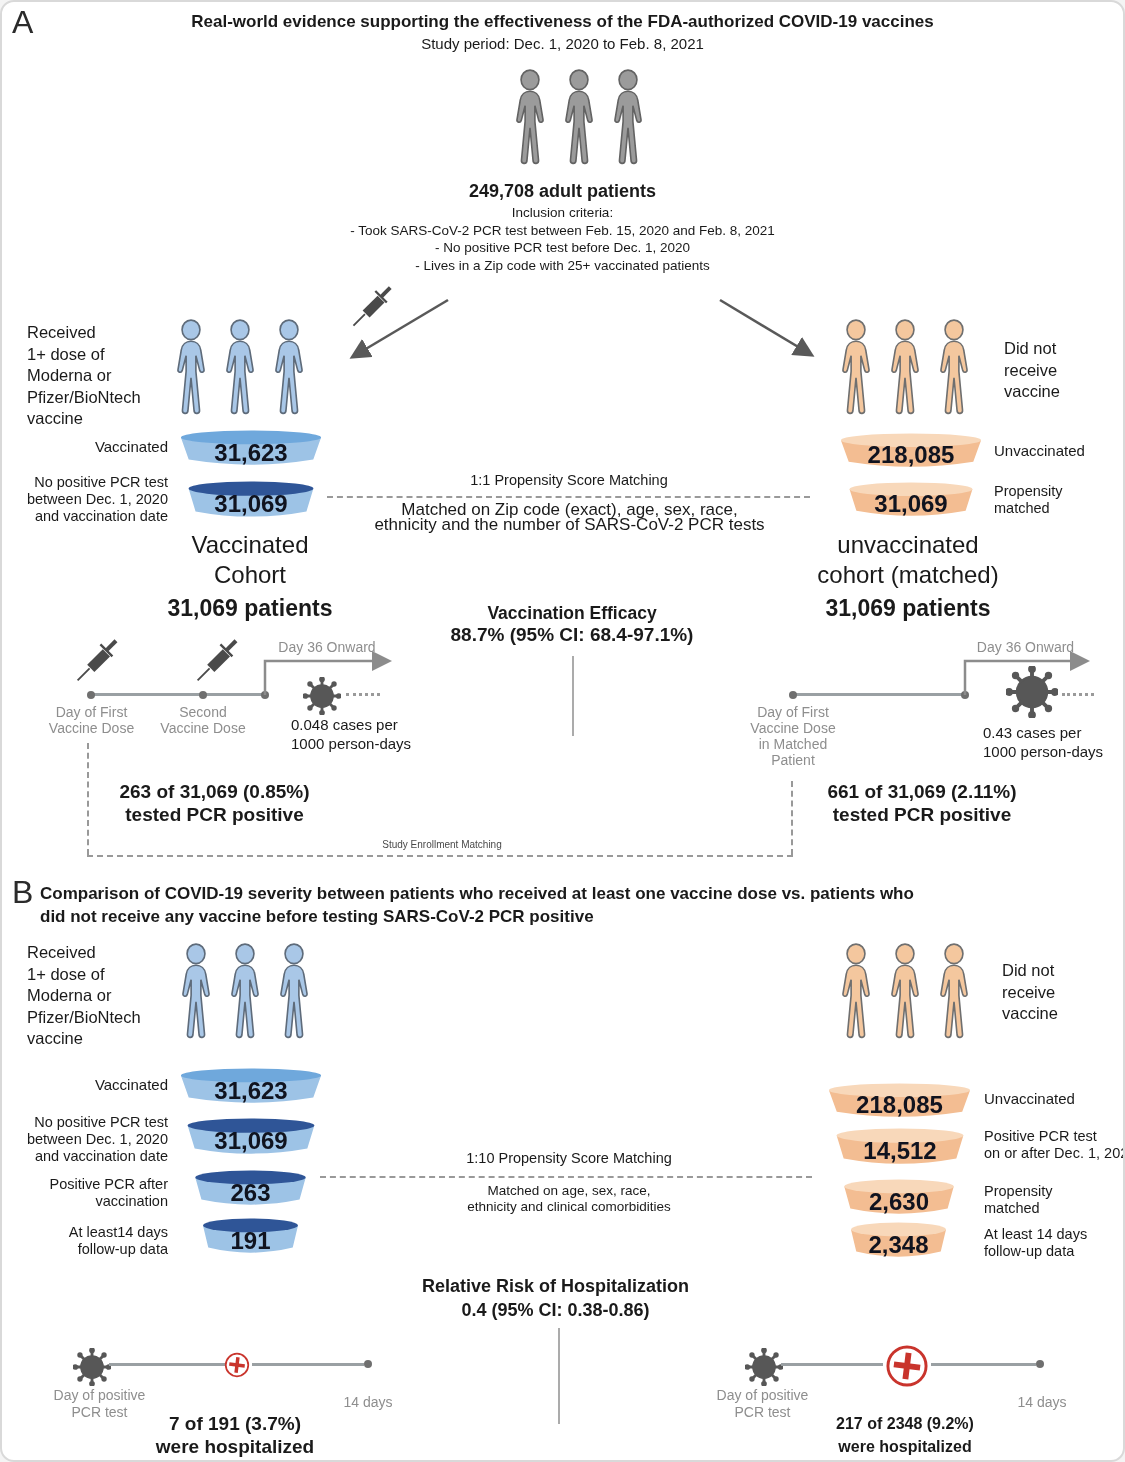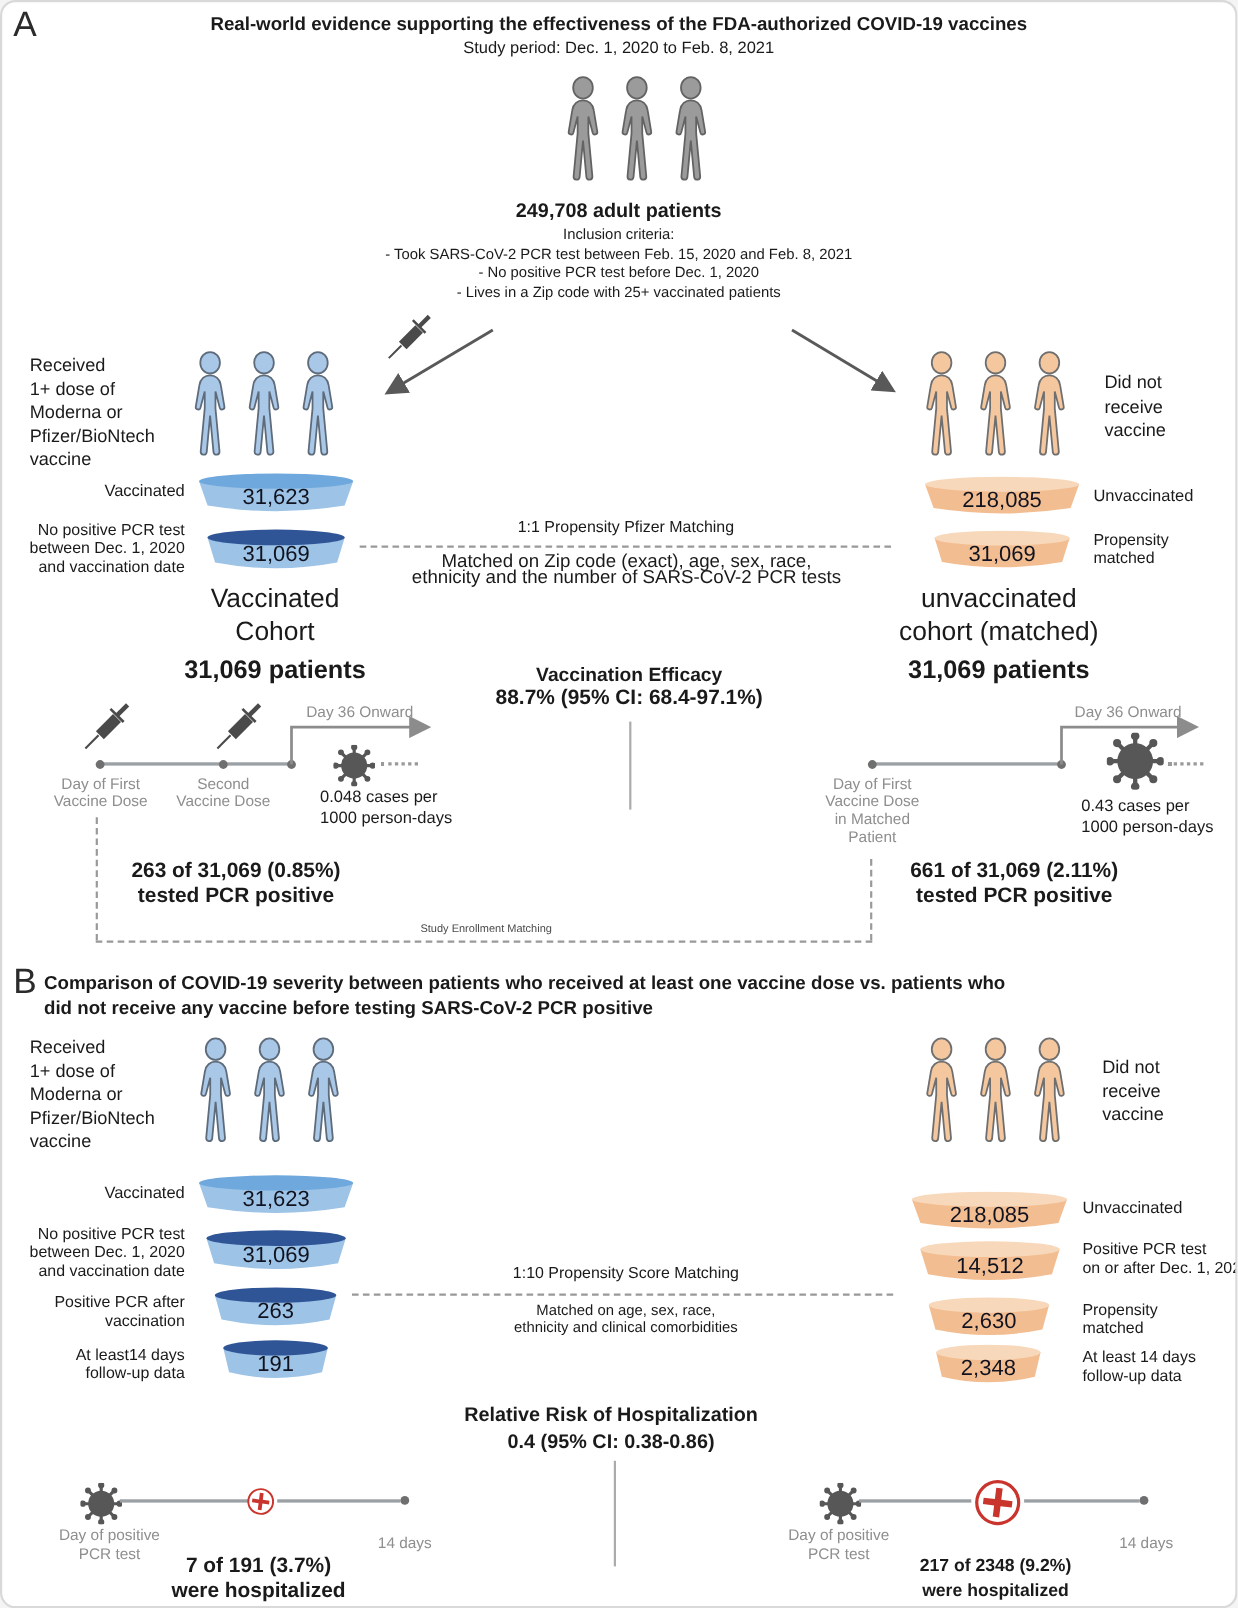--- a/index.html
+++ b/index.html
@@ -28,21 +28,21 @@
   .person-gray{fill:#9b9b9b;stroke:#636363;stroke-width:2;}
   .person-blue{fill:#a9c7e7;stroke:#5e6b7a;stroke-width:2;}
   .person-orange{fill:#f4c79e;stroke:#6f6f6f;stroke-width:2;}
   
   svg.virus{position:absolute;fill:#575757;stroke:#575757;}
   
   .seg{position:absolute;}
   .seg svg{position:absolute;left:0;top:0;width:100%;height:100%;}
   .seg .seg-val{
     position:absolute;left:0;right:0;top:8px;bottom:0;display:flex;
-    align-items:center;justify-content:center;font-weight:400;font-size:20px;color:#10131f;
+    align-items:center;justify-content:center;font-weight:700;font-size:24px;color:#10131f;
   }
   .seg.blue .body{fill:#9dc3e6;}
   .seg.blue .rim{fill:#2f5597;}
   .seg.blue.first .rim{fill:#6fa8dc;}
   .seg.orange .body{fill:#f3bd92;}
   .seg.orange .rim{fill:#f8d8ba;}
 </style>
 </head>
 <body>
 
@@ -191,21 +191,21 @@
       <span class="seg-val">31,069</span>
     </div>
     <div class="abs" style="left:992px;top:440px;width:130px;font-size:15px;">Unvaccinated</div>
     <div class="abs ml" style="left:992px;top:481px;width:130px;font-size:14.5px;line-height:17px;">Propensity
 matched</div>
 
     <div class="abs c ml" style="left:786px;top:528px;width:240px;font-size:24px;line-height:30px;">unvaccinated
 cohort (matched)</div>
     <div class="abs c bold" style="left:786px;top:593px;width:240px;font-size:23px;">31,069 patients</div>
 
-    <div class="abs c" style="left:372px;top:470px;width:390px;font-size:14.5px;">1:1 Propensity Pfizer Matching</div>
+    <div class="abs c" style="left:372px;top:470px;width:390px;font-size:14.5px;">1:1 Propensity Score Matching</div>
     <div class="dashh" style="left:325px;top:494px;width:483px;"></div>
     <div class="abs c ml" style="left:340px;top:500px;width:455px;font-size:17px;line-height:15px;">Matched on Zip code (exact), age, sex, race,
 ethnicity and the number of SARS-CoV-2 PCR tests</div>
 
     <div class="abs c bold" style="left:420px;top:601px;width:300px;font-size:17.5px;">Vaccination Efficacy</div>
     <div class="abs c bold" style="left:390px;top:622px;width:360px;font-size:19px;">88.7% (95% CI: 68.4-97.1%)</div>
     <div class="vline" style="left:570px;top:654px;height:80px;"></div>
 
     <svg class="abs" style="left:72px;top:634px;width:48px;height:48px">
         <use href="#sym-syringe"></use>

